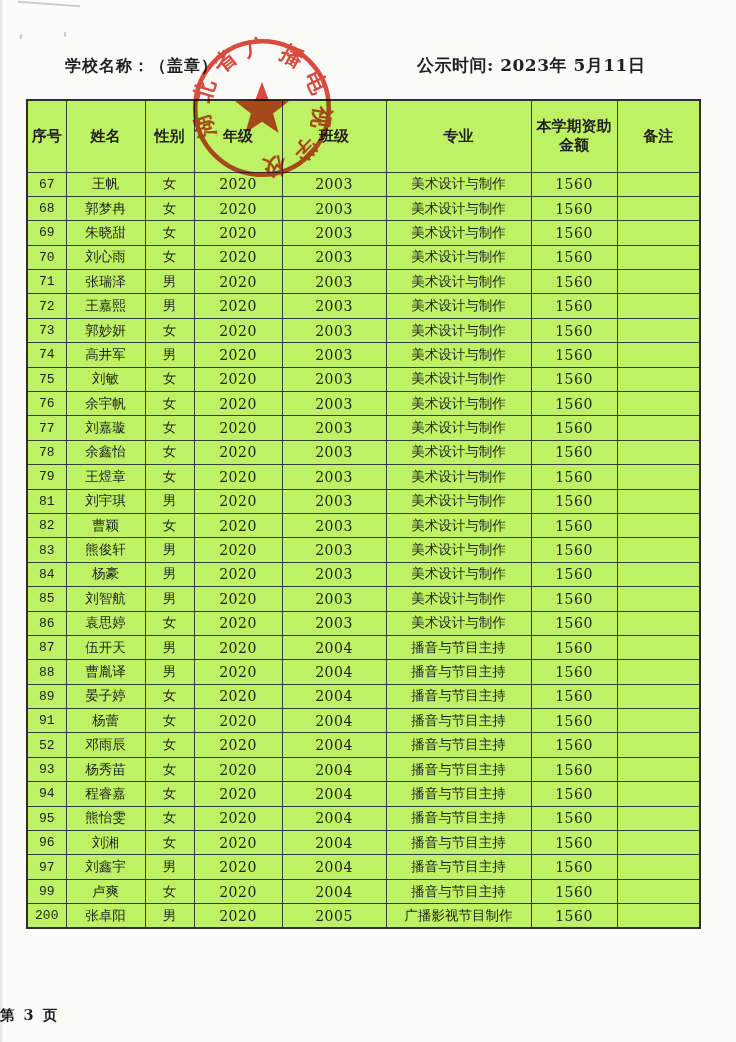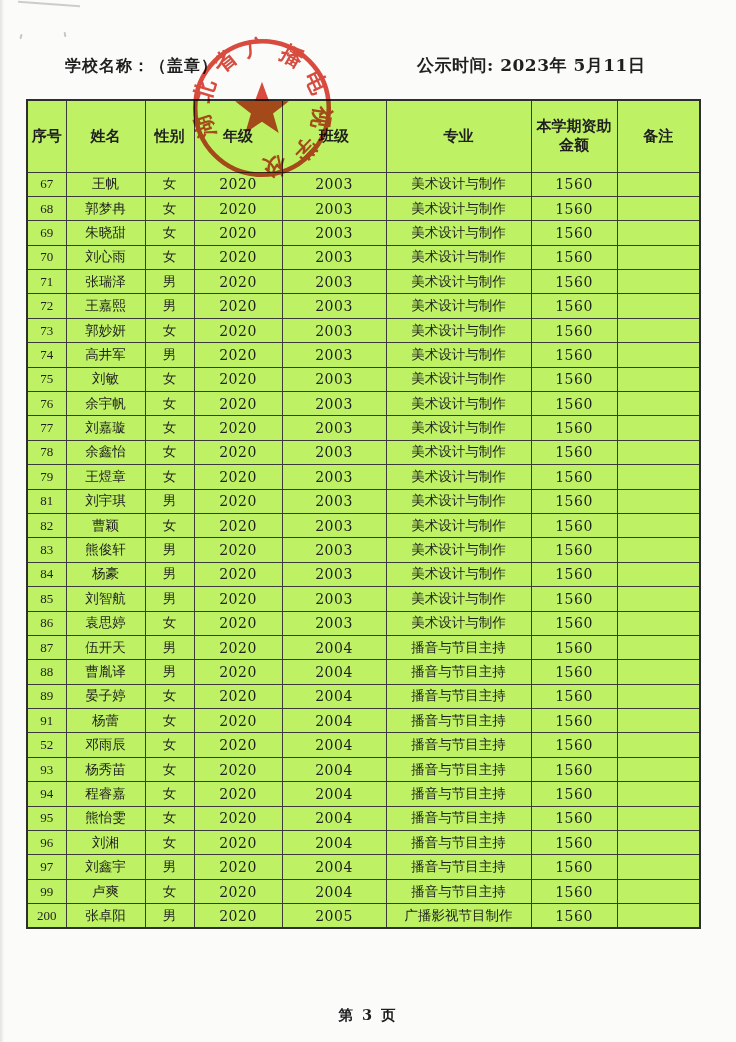--- a/index.html
+++ b/index.html
@@ -40,28 +40,28 @@
     overflow:hidden;white-space:nowrap;
   }
   .roster{border:2.5px solid #2e2e2e;}
   .roster thead tr{height:72px;}
   .roster th{
     font-size:15px;font-weight:bold;line-height:1.3;
     white-space:normal;
   }
   .roster tbody tr{height:24.4px;}
   .roster td{font-size:13.5px;}
-  .roster td:nth-child(1){font-size:13px;font-family:Liberation Serif, serif;}
+  .roster td:nth-child(1){font-size:13px;font-family:Liberation Mono, monospace;}
   .roster td:nth-child(4),.roster td:nth-child(5),.roster td:nth-child(7){
     font-size:14px;letter-spacing:.5px;
   }
   
   .footer{
     position:absolute;top:1006px;left:0;width:100%;
-    text-align:center;font-size:14.5px;letter-spacing:2px;font-weight:bold;
+    text-align:left;font-size:14.5px;letter-spacing:2px;font-weight:bold;
   }
   
   .stamp{
     position:absolute;left:176px;top:22px;width:172px;height:172px;
     pointer-events:none;opacity:.9;mix-blend-mode:multiply;
   }
   
   .artifact{position:absolute;background:#b9b9b4;pointer-events:none;}
   .a1{left:18px;top:3px;width:62px;height:1.5px;transform:rotate(4deg);opacity:.7;}
   .a2{left:20px;top:34px;width:2px;height:5px;transform:rotate(14deg);opacity:.8;border-radius:1px;}

